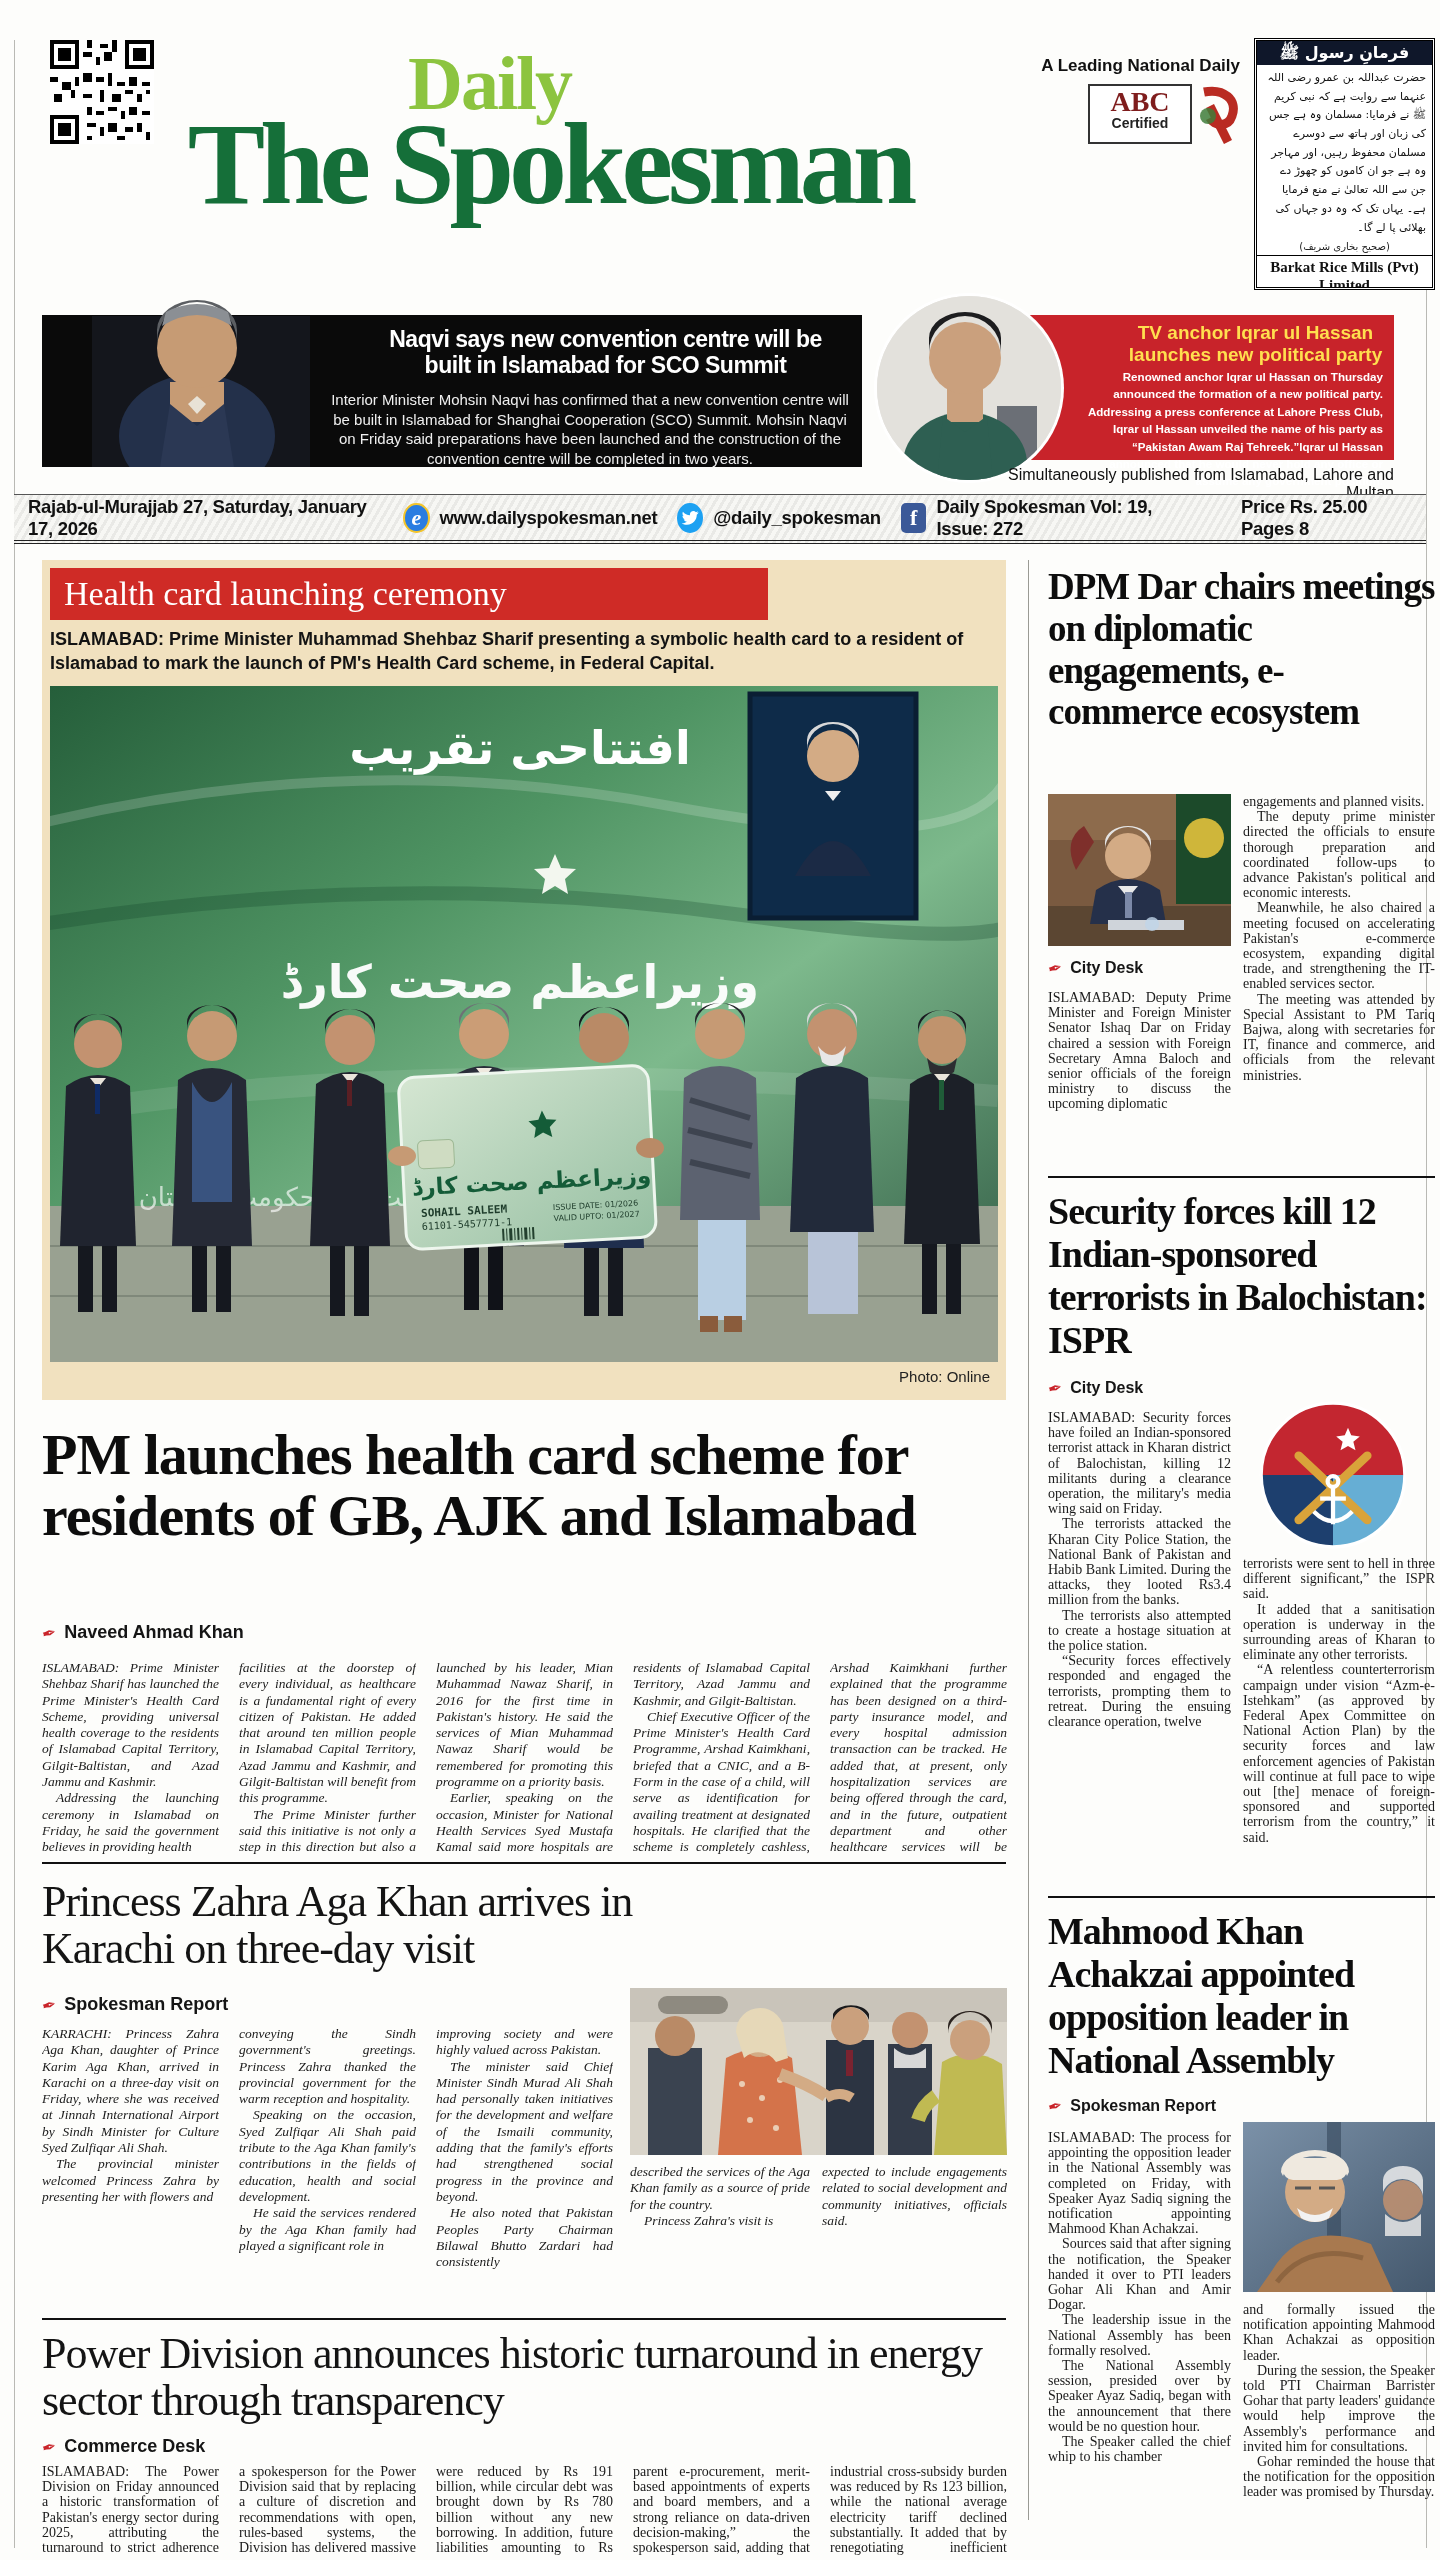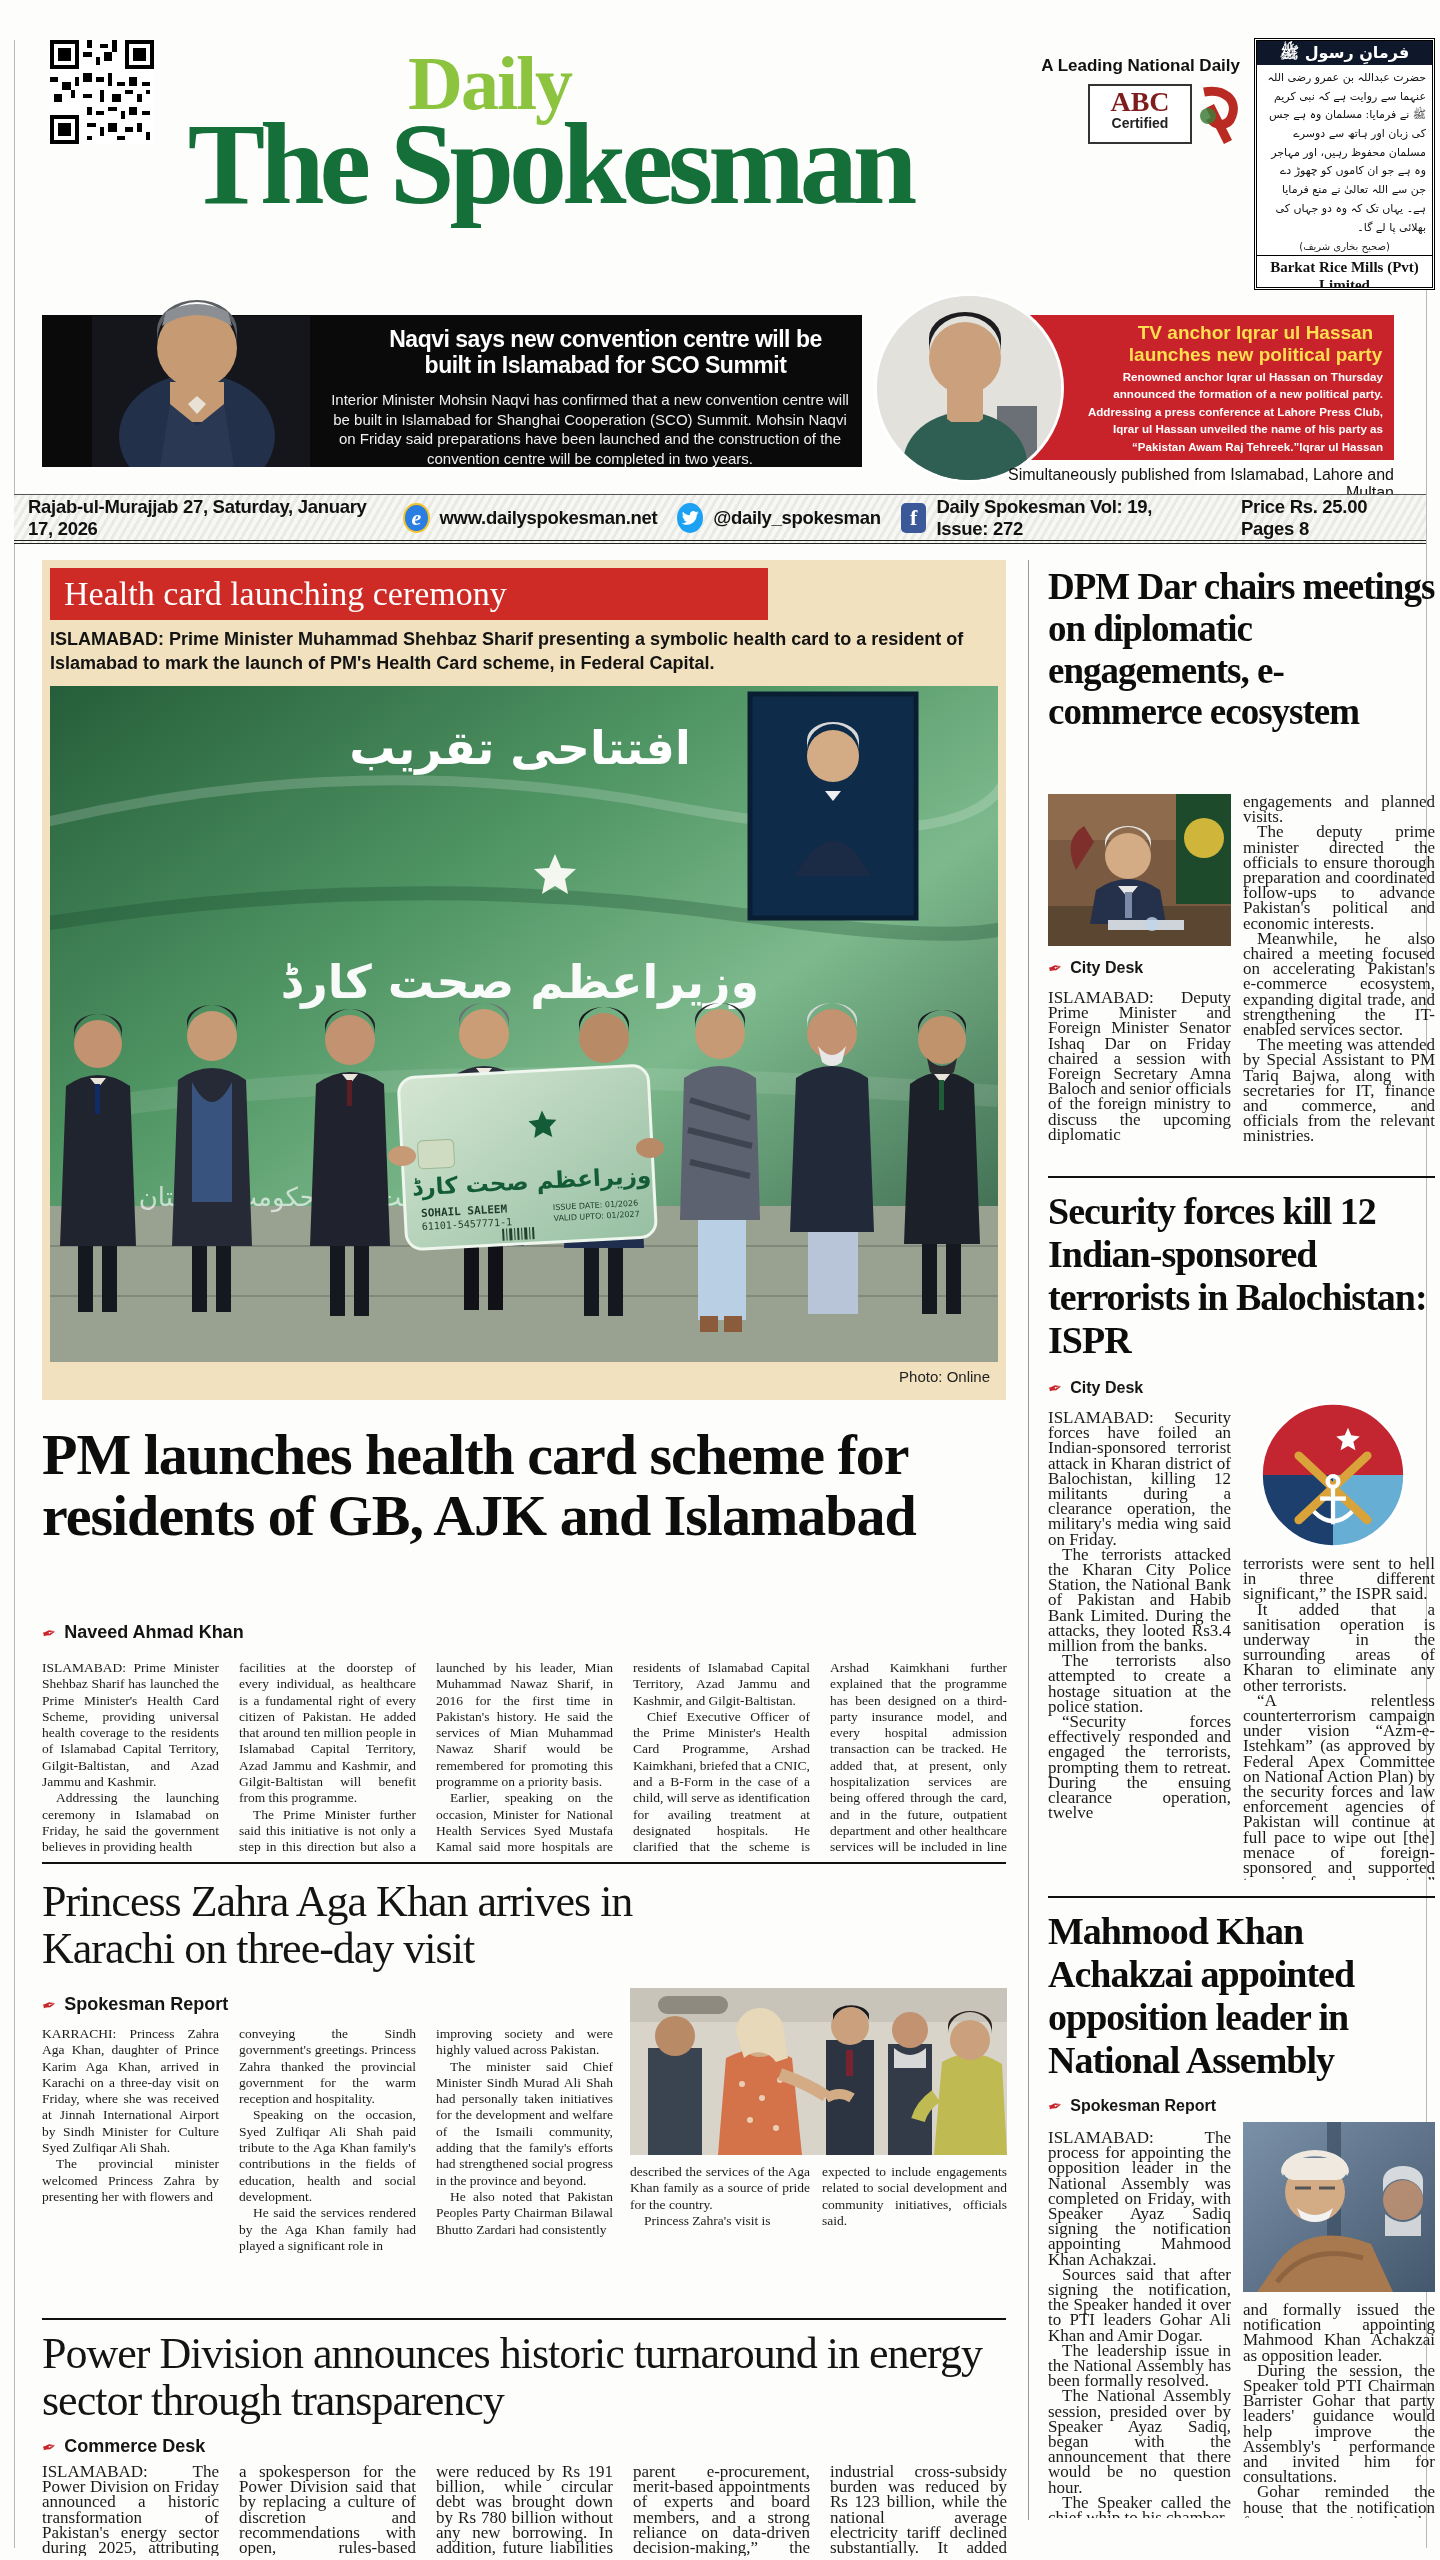--- a/index.html
+++ b/index.html
@@ -67,22 +67,22 @@
   .hl-xl { position:absolute; font:bold 58px/1.06 "Liberation Serif", serif; color:#0d0d0d; letter-spacing:-1px; }
   .hl-md { position:absolute; font:44px/1.07 "Liberation Serif", serif; color:#141414; letter-spacing:-1px; }
   .hl-r  { position:absolute; font:bold 38px/1.13 "Liberation Serif", serif; color:#0d0d0d; letter-spacing:-1px; }
   .byline { position:absolute; display:flex; align-items:center; gap:8px;
             font:bold 18px "Liberation Sans", sans-serif; color:#151515; }
   .pen { color:#c9252b; font-size:17px; transform:rotate(-15deg); font-family:"DejaVu Sans", sans-serif; }
   .col { position:absolute; overflow:hidden; text-align:justify; color:#1a1a1a;
          font-family:"Liberation Serif", serif; }
   .col p { margin:0; }
   .col p + p { text-indent:14px; }
-  .body-m { font-size:13.5px; line-height:16.3px; }
-  .body-s { font-size:17px; line-height:15.2px; }
+  .body-m { font-size:13.5px; line-height:16.3px;font-style:italic; }
+  .body-s { font-size:14px; line-height:15.2px; }
   .rule-h { position:absolute; height:2px; background:#111; }
   .rule-v { position:absolute; width:1px; background:#9a9a94; }
   .ph { position:absolute; overflow:hidden; }
 </style>
 </head>
 <body>
 
 <div id="page">
 
   <div class="rail" style="left:14px"></div>

